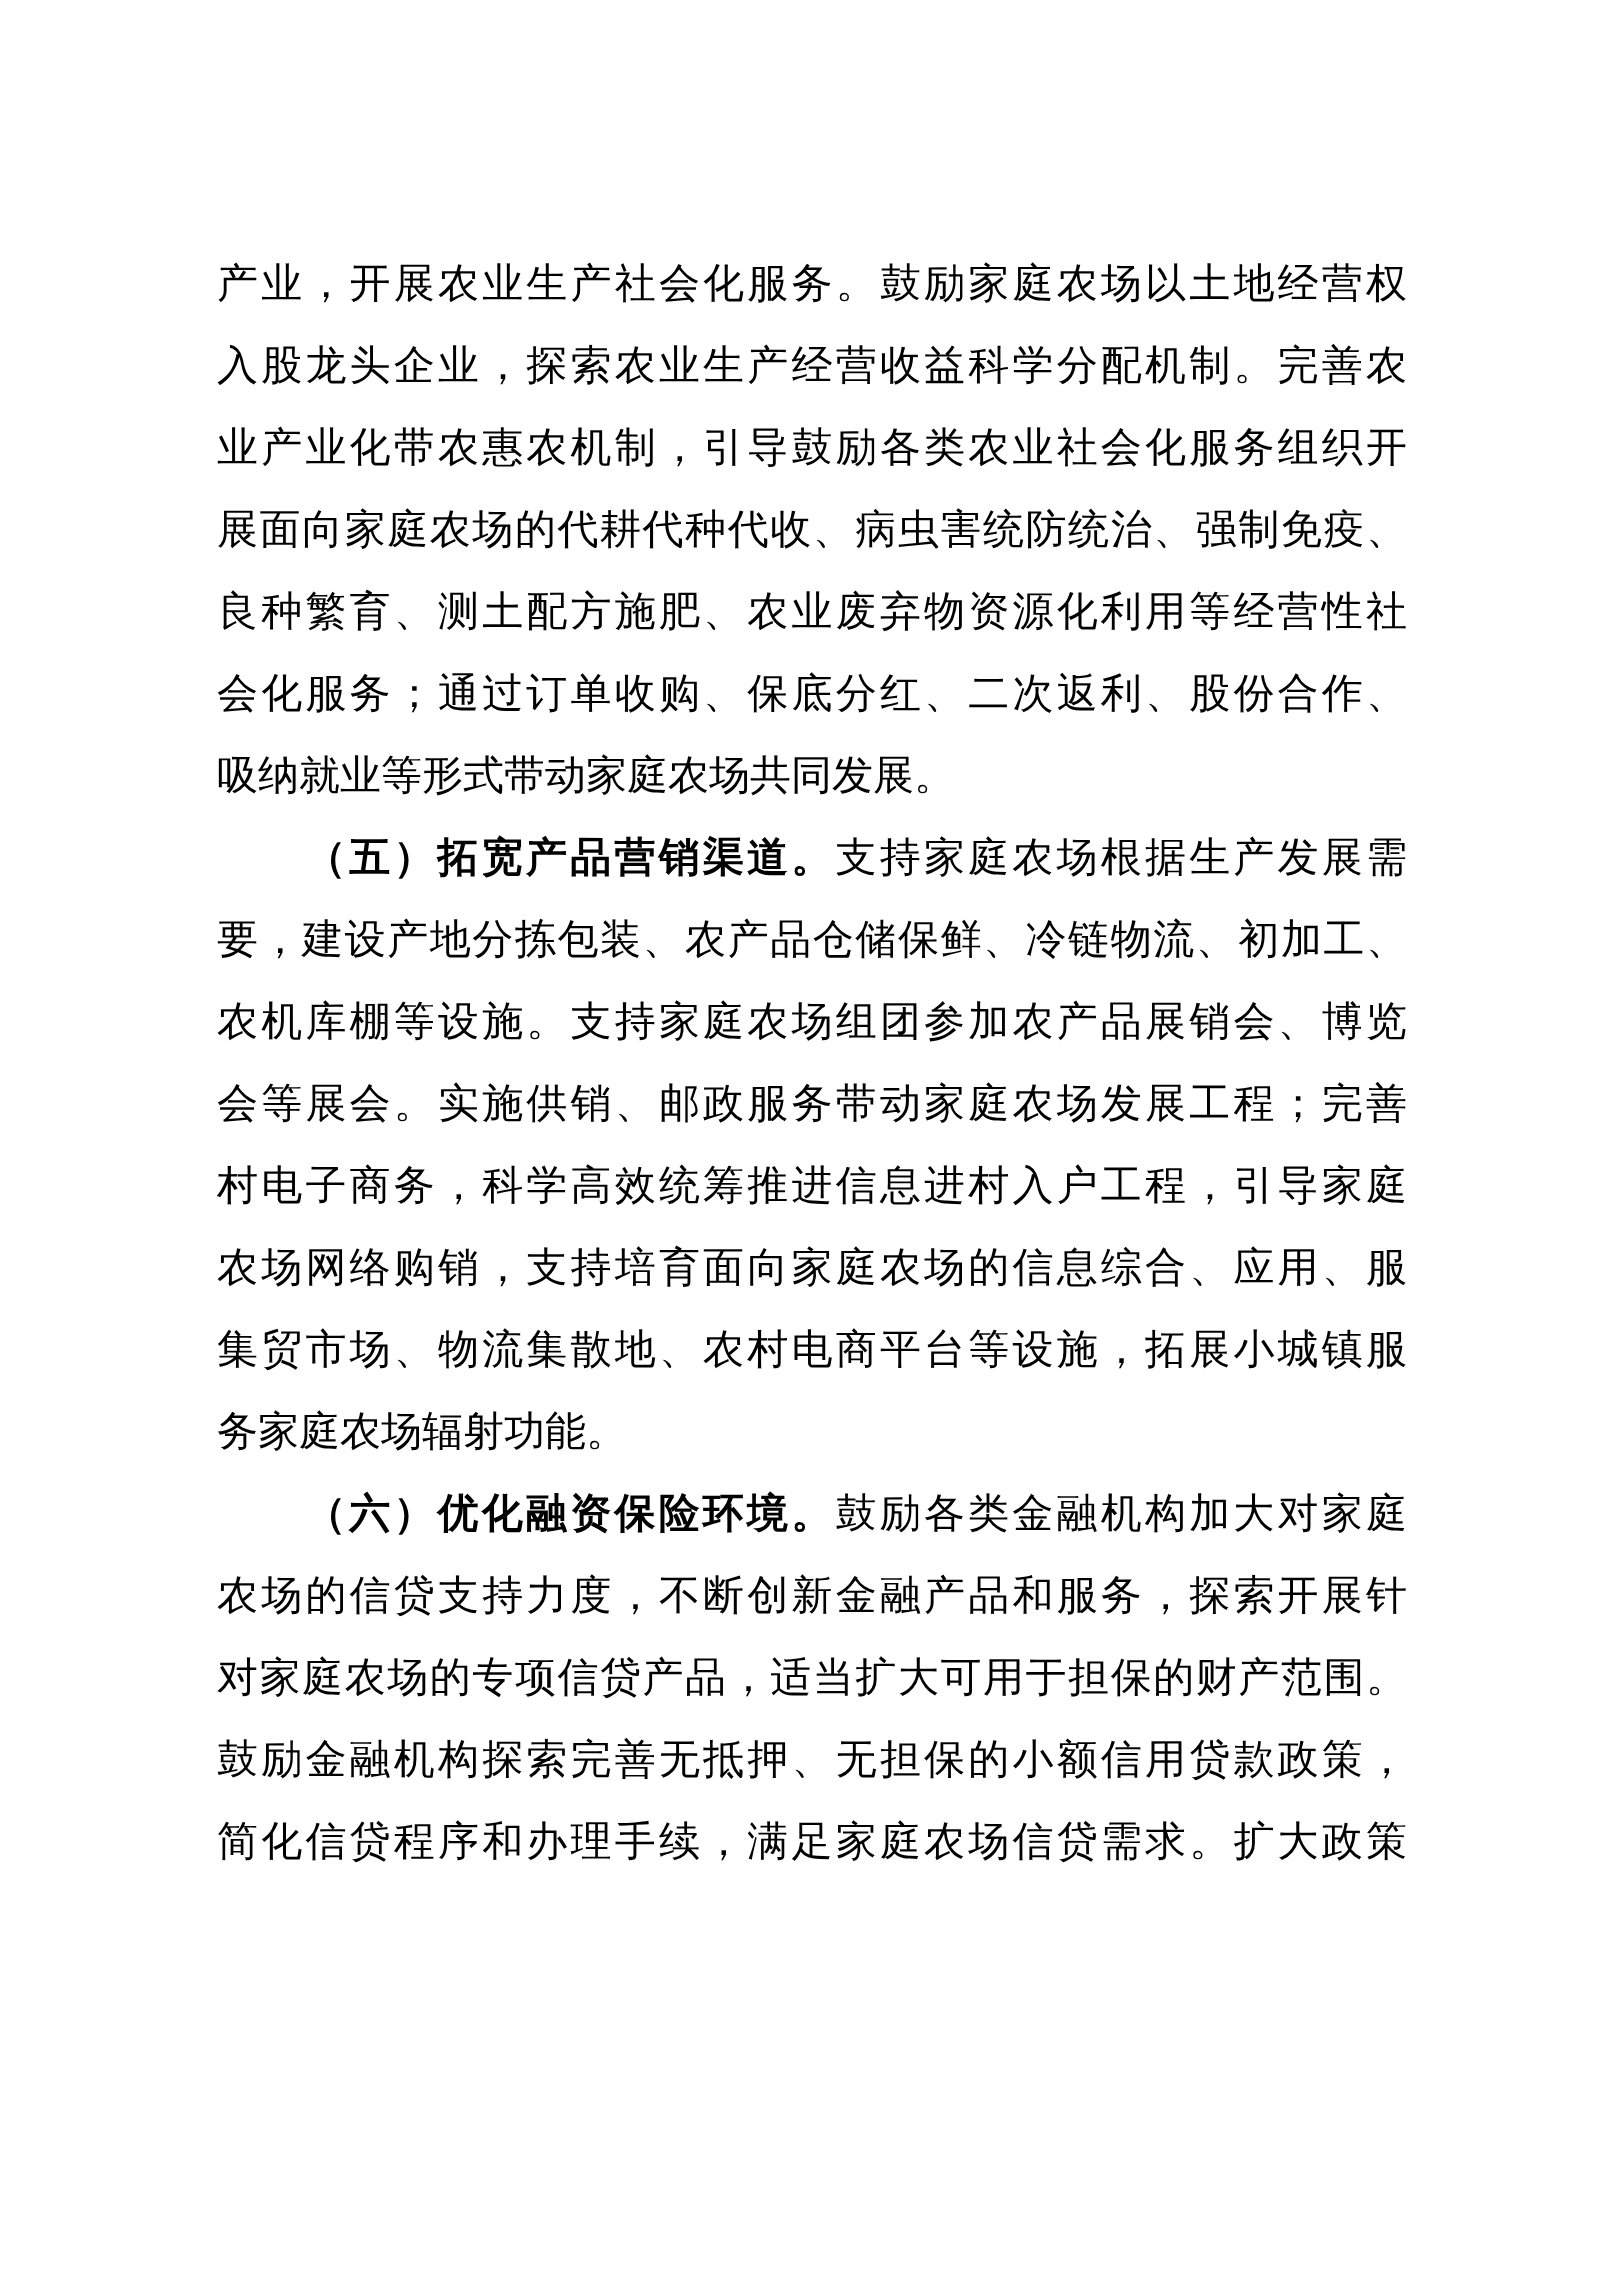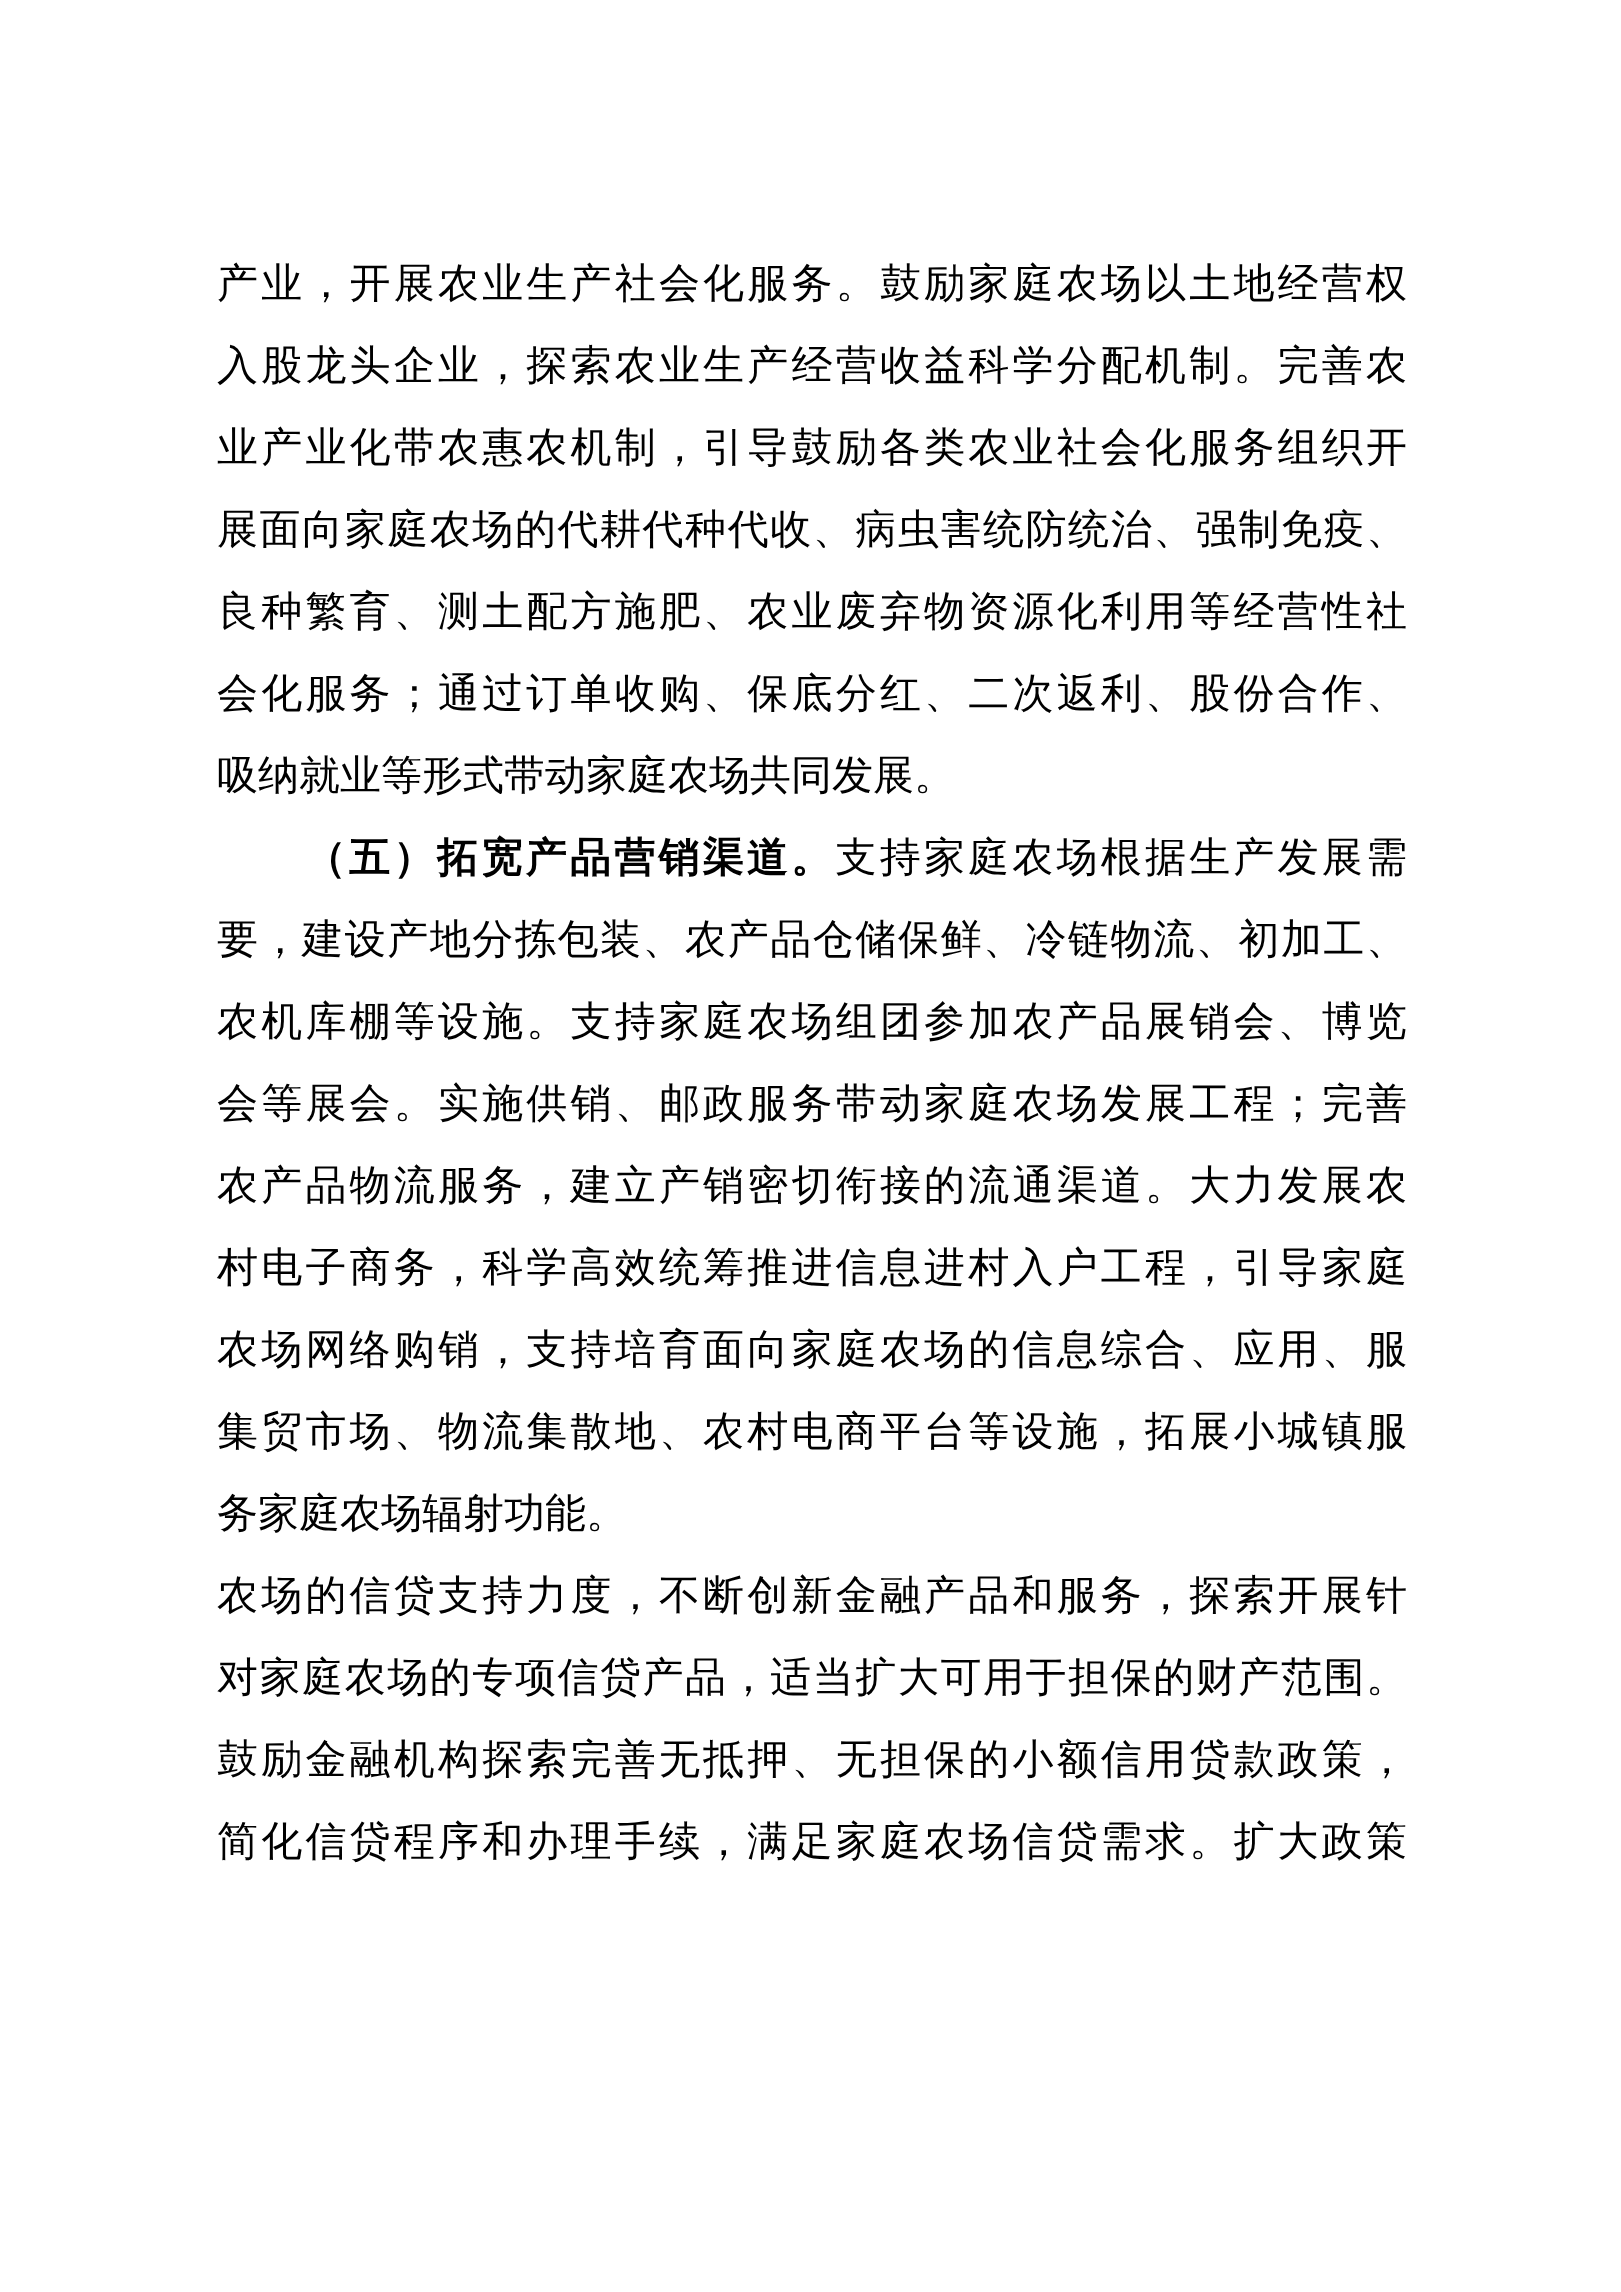--- a/index.html
+++ b/index.html
@@ -66,25 +66,25 @@
       <div class="doc-line"><span class="run">入股龙头企业，探索农业生产经营收益科学分配机制。完善农</span></div>
       <div class="doc-line"><span class="run">业产业化带农惠农机制，引导鼓励各类农业社会化服务组织开</span></div>
       <div class="doc-line"><span class="run">展面向家庭农场的代耕代种代收、病虫害统防统治、强制免疫、</span></div>
       <div class="doc-line"><span class="run">良种繁育、测土配方施肥、农业废弃物资源化利用等经营性社</span></div>
       <div class="doc-line"><span class="run">会化服务；通过订单收购、保底分红、二次返利、股份合作、</span></div>
       <div class="doc-line para-end"><span class="run">吸纳就业等形式带动家庭农场共同发展。</span></div>
       <div class="doc-line indent"><span class="run-bold">（五）拓宽产品营销渠道。</span><span class="run">支持家庭农场根据生产发展需</span></div>
       <div class="doc-line"><span class="run">要，建设产地分拣包装、农产品仓储保鲜、冷链物流、初加工、</span></div>
       <div class="doc-line"><span class="run">农机库棚等设施。支持家庭农场组团参加农产品展销会、博览</span></div>
       <div class="doc-line"><span class="run">会等展会。实施供销、邮政服务带动家庭农场发展工程；完善</span></div>
-      <div class="doc-line"><span class="run">农产品物流服务，建立产销密切衔接的流通渠道。大力发展农</span></div>
       <div class="doc-line"><span class="run">村电子商务，科学高效统筹推进信息进村入户工程，引导家庭</span></div>
       <div class="doc-line"><span class="run">农场网络购销，支持培育面向家庭农场的信息综合、应用、服</span></div>
       <div class="doc-line"><span class="run">集贸市场、物流集散地、农村电商平台等设施，拓展小城镇服</span></div>
       <div class="doc-line para-end"><span class="run">务家庭农场辐射功能。</span></div>
+      <div class="doc-line indent"><span class="run-bold">（六）优化融资保险环境。</span><span class="run">鼓励各类金融机构加大对家庭</span></div>
       <div class="doc-line"><span class="run">农场的信贷支持力度，不断创新金融产品和服务，探索开展针</span></div>
       <div class="doc-line"><span class="run">对家庭农场的专项信贷产品，适当扩大可用于担保的财产范围。</span></div>
       <div class="doc-line"><span class="run">鼓励金融机构探索完善无抵押、无担保的小额信用贷款政策，</span></div>
       <div class="doc-line"><span class="run">简化信贷程序和办理手续，满足家庭农场信贷需求。扩大政策</span></div>
     </div>
   <div class="page-number">— 5 —</div>
 </div>
 
 
 </body></html>

